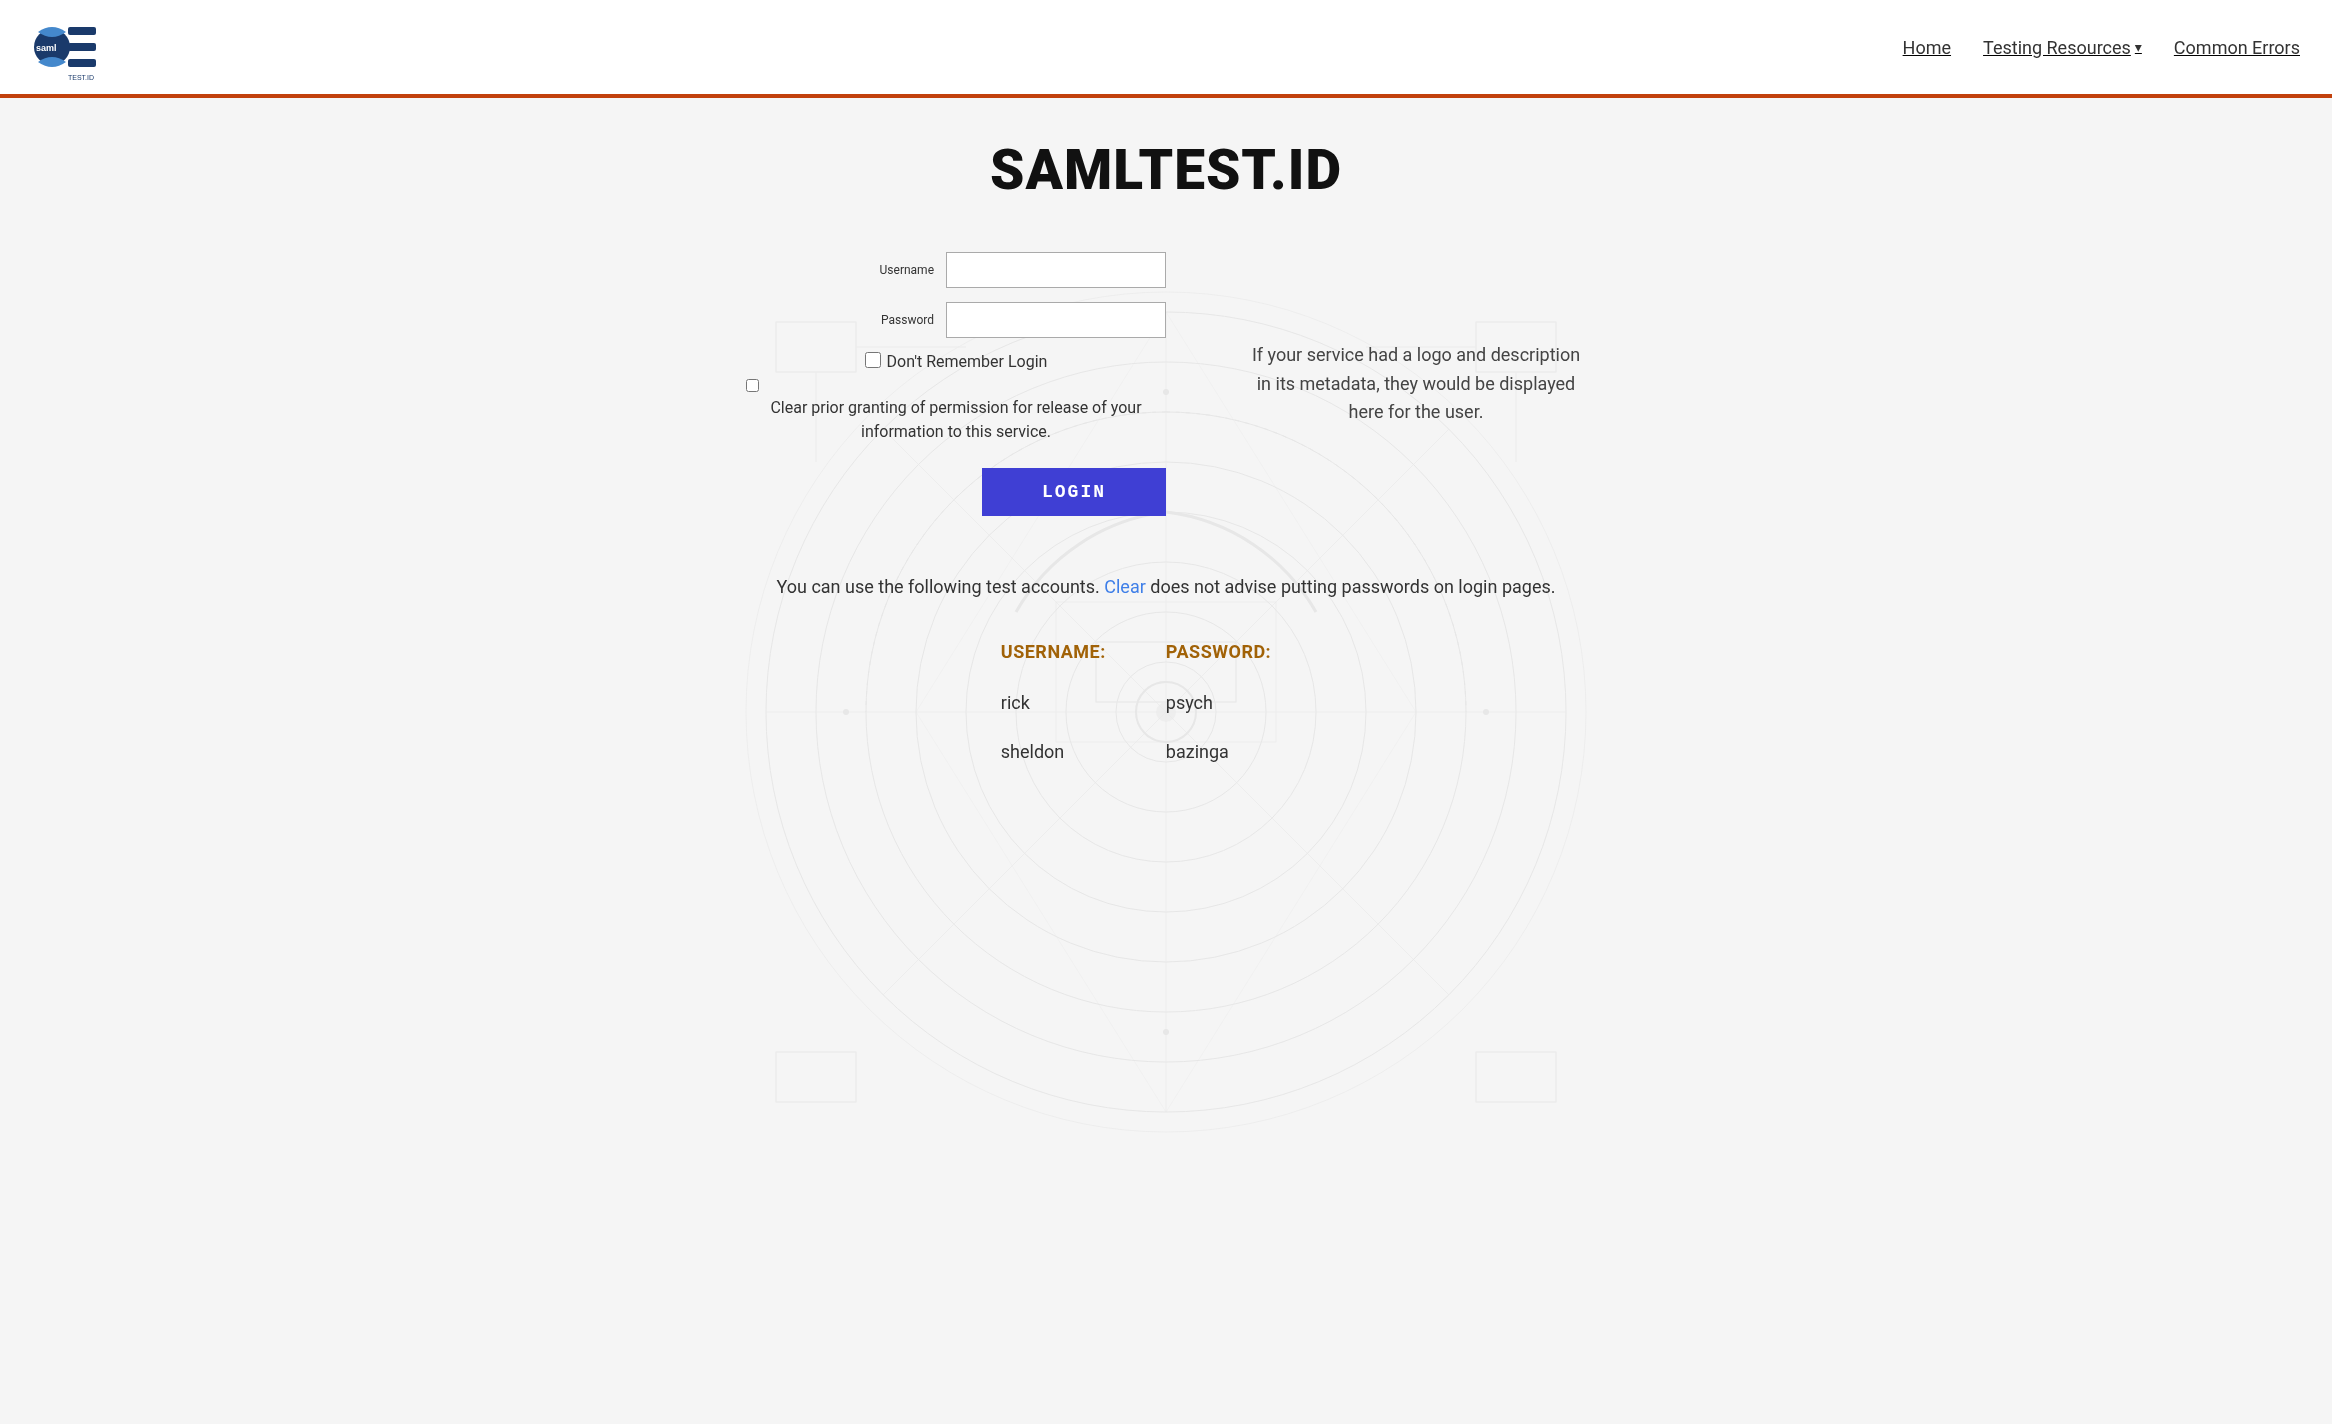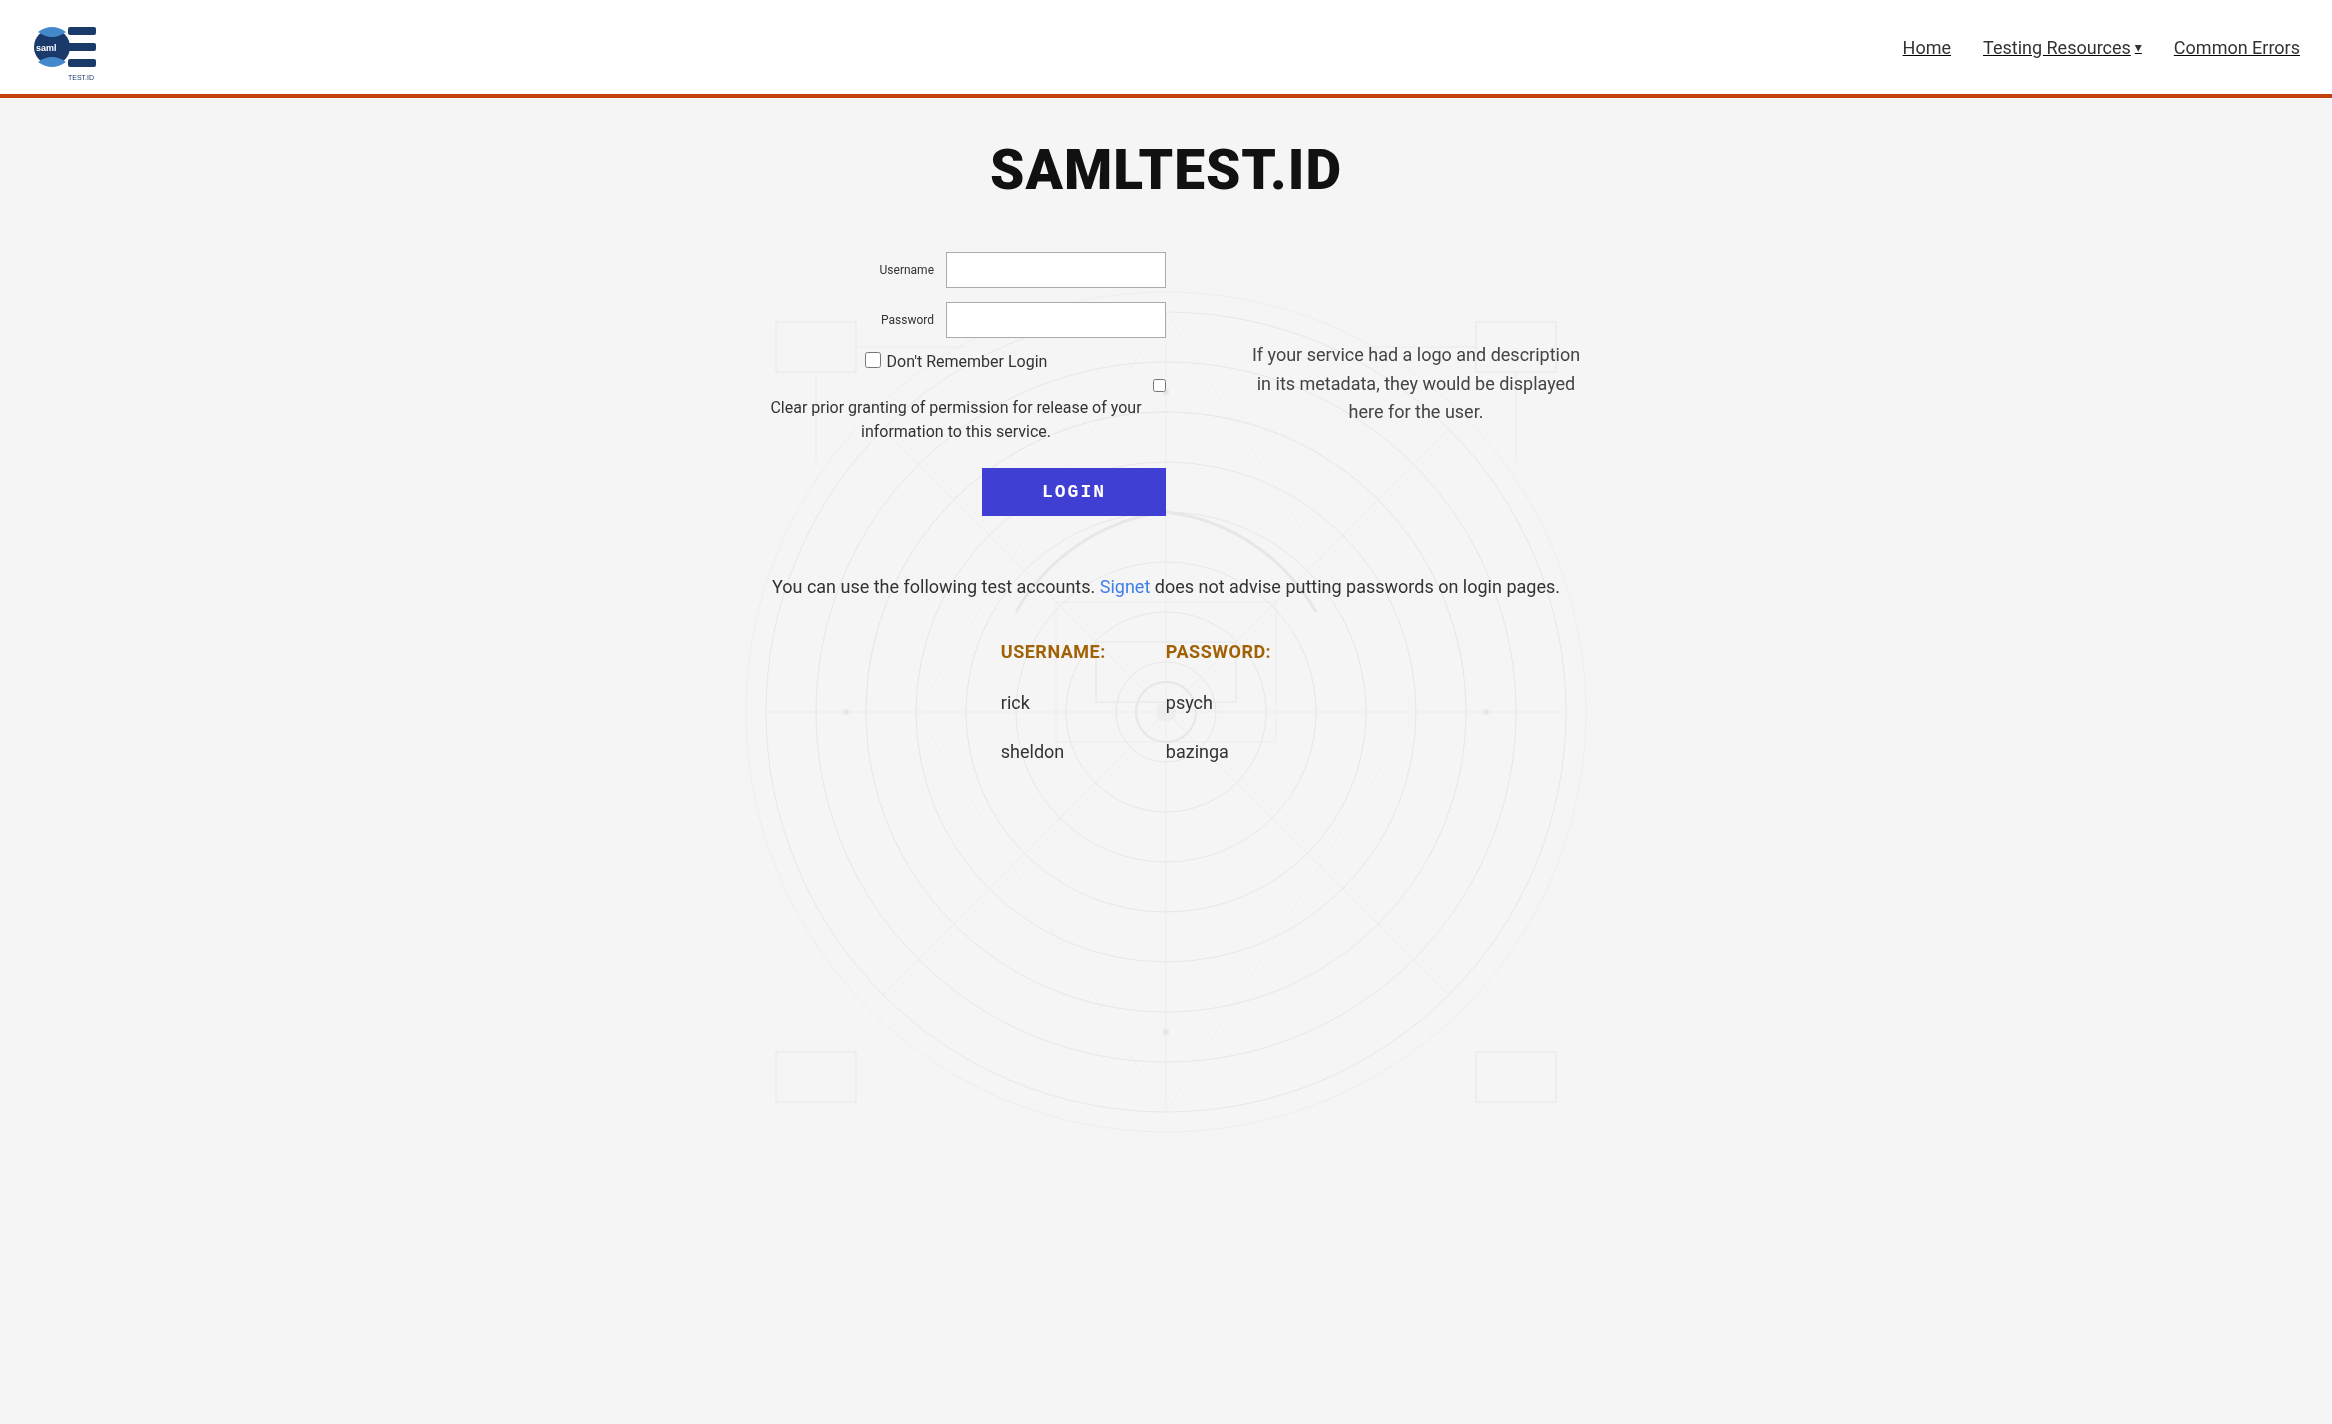--- a/index.html
+++ b/index.html
@@ -164,21 +164,21 @@
     }
 
     .checkbox-row label {
       font-size: 16px;
       color: #333;
     }
 
     .clear-permission-row {
       display: flex;
       flex-direction: column;
-      align-items: flex-end;
+      align-items: flex-start;
       gap: 4px;
     }
 
     .clear-permission-text {
       font-size: 16px;
       color: #333;
       text-align: center;
       max-width: 420px;
       line-height: 1.5;
     }
@@ -358,21 +358,21 @@
     </div>
 
     <div class="service-info">
       <p>If your service had a logo and description in its metadata, they would be displayed here for the user.</p>
     </div>
   </div>
 
   <div class="test-accounts-section">
     <p class="test-accounts-intro">
       <span>You can use the following test accounts.</span>
-      <a href="#">Signet</a>
+      <a href="#">Clear</a>
       <span> does not advise putting passwords on login pages.</span>
     </p>
 
     <table class="accounts-table">
       <thead>
         <tr>
           <th>USERNAME:</th>
           <th>PASSWORD:</th>
         </tr>
       </thead>

